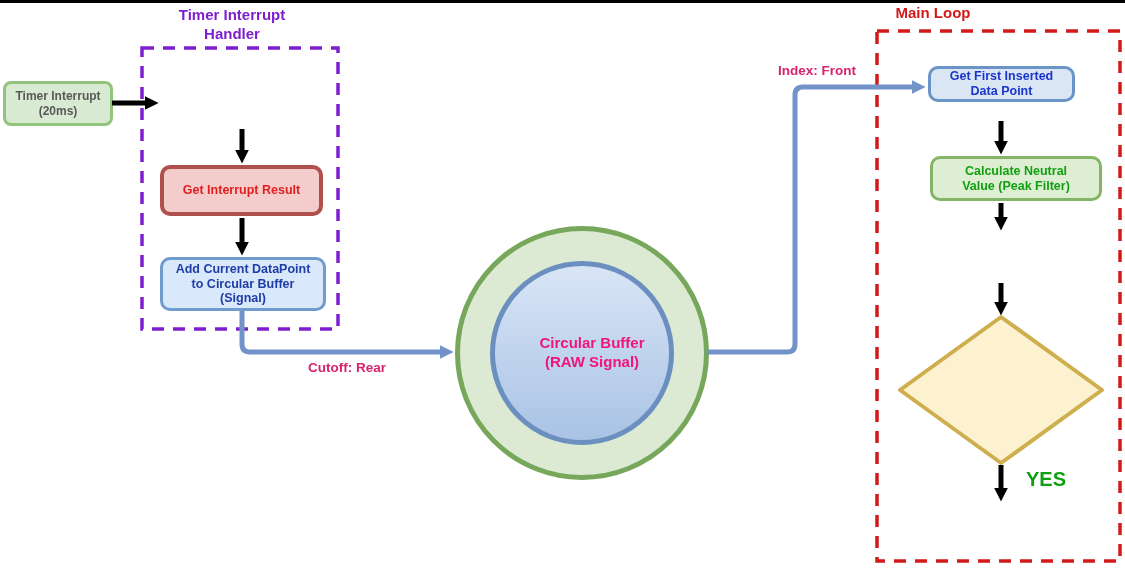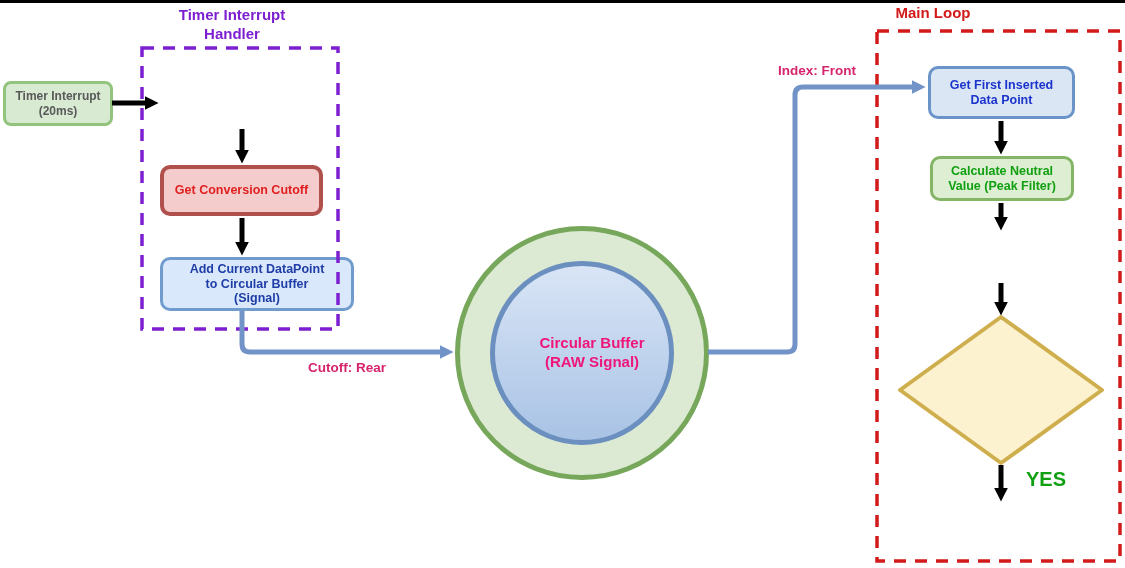--- a/index.html
+++ b/index.html
@@ -21,41 +21,41 @@
     box-sizing:border-box;display:flex;align-items:center;justify-content:center;
     text-align:center;font-weight:bold;white-space:pre-line;line-height:1.2;
     border-radius:10px;z-index:2;padding:2px 4px;
   }
   #timer-box{left:3px;top:81px;width:110px;height:45px;font-size:12px;
     border:3px solid var(--timer_border);background:var(--timer_fill);color:var(--timer_text);border-radius:8px;}
   #adc-box{left:160px;top:74px;width:163px;height:52px;font-size:12.5px;
     border:4px solid var(--adc_border);background:var(--adc_fill);color:var(--adc_text);}
   #result-box{left:160px;top:165px;width:163px;height:51px;font-size:12.5px;
     border:4px solid var(--result_border);background:var(--result_fill);color:var(--result_text);}
-  #add-box{left:160px;top:257px;width:194px;height:54px;font-size:12.5px;line-height:1.15;
+  #add-box{left:160px;top:257px;width:166px;height:54px;font-size:12.5px;line-height:1.15;
     border:3px solid var(--add_border);background:var(--add_fill);color:var(--add_text);}
 
   #circle-outer{left:455px;top:226px;width:254px;height:254px;border-radius:50%;
     box-sizing:border-box;border:5px solid var(--circle_outer_border);background:var(--circle_outer_fill);
     display:flex;align-items:center;justify-content:center;z-index:1;}
   #circle-inner{width:184px;height:184px;border-radius:50%;box-sizing:border-box;
     border:5px solid var(--circle_inner_border);
     background:linear-gradient(var(--circle_inner_fill_top),var(--circle_inner_fill_bottom));
     display:flex;align-items:center;justify-content:center;}
   #circle-label{font-weight:bold;font-size:15px;color:var(--circle_text);
     text-align:center;white-space:pre-line;line-height:1.25;margin-left:20px;}
 
   .index-label{font-weight:bold;font-size:13.5px;color:var(--index_label);
     text-align:left;z-index:4;}
   #index-rear{left:308px;top:360px;width:100px;}
   #index-front{left:778px;top:63px;width:100px;}
 
-  #ml-box1{left:928px;top:66px;width:147px;height:53px;font-size:12.5px;
+  #ml-box1{left:928px;top:66px;width:147px;height:36px;font-size:12.5px;
     border:3.5px solid var(--ml_blue_border);background:var(--ml_blue_fill);color:var(--ml_blue_text);}
-  #ml-box2{left:930px;top:156px;width:144px;height:45px;font-size:12.5px;
+  #ml-box2{left:930px;top:156px;width:172px;height:45px;font-size:12.5px;
     border:3.5px solid var(--ml_green_border);background:var(--ml_green_fill);color:var(--ml_green_text);}
   #ml-box3{left:930px;top:232px;width:144px;height:49px;font-size:12.5px;
     border:3.5px solid var(--ml_red_border);background:var(--ml_red_fill);color:var(--ml_red_text);}
 
   #diamond-label{left:901px;top:376px;width:200px;font-weight:bold;font-size:12px;
     color:var(--diamond_text);text-align:center;z-index:3;}
   #yes-label{left:1016px;top:468px;width:50px;font-weight:bold;font-size:20px;
     color:var(--yes_text);z-index:4;text-align:right;}
 
   #embedded-box{left:945px;top:503px;width:113px;height:58px;font-size:12.5px;line-height:1.18;
@@ -81,21 +81,21 @@
 Handler</div>
   <div id="mainloop-title" class="abs group-title">Main Loop</div>
 
   <div id="timer-box" class="abs node">
     <span>Timer Interrupt
 (20ms)</span>
   </div>
 
 
   <div id="result-box" class="abs node">
-    <span>Get Conversion Cutoff</span>
+    <span>Get Interrupt Result</span>
   </div>
 
   <div id="add-box" class="abs node">
     <span>Add Current DataPoint
 to Circular Buffer
 (Signal)</span>
   </div>
 
   <div id="circle-outer" class="abs">
     <div id="circle-inner">

